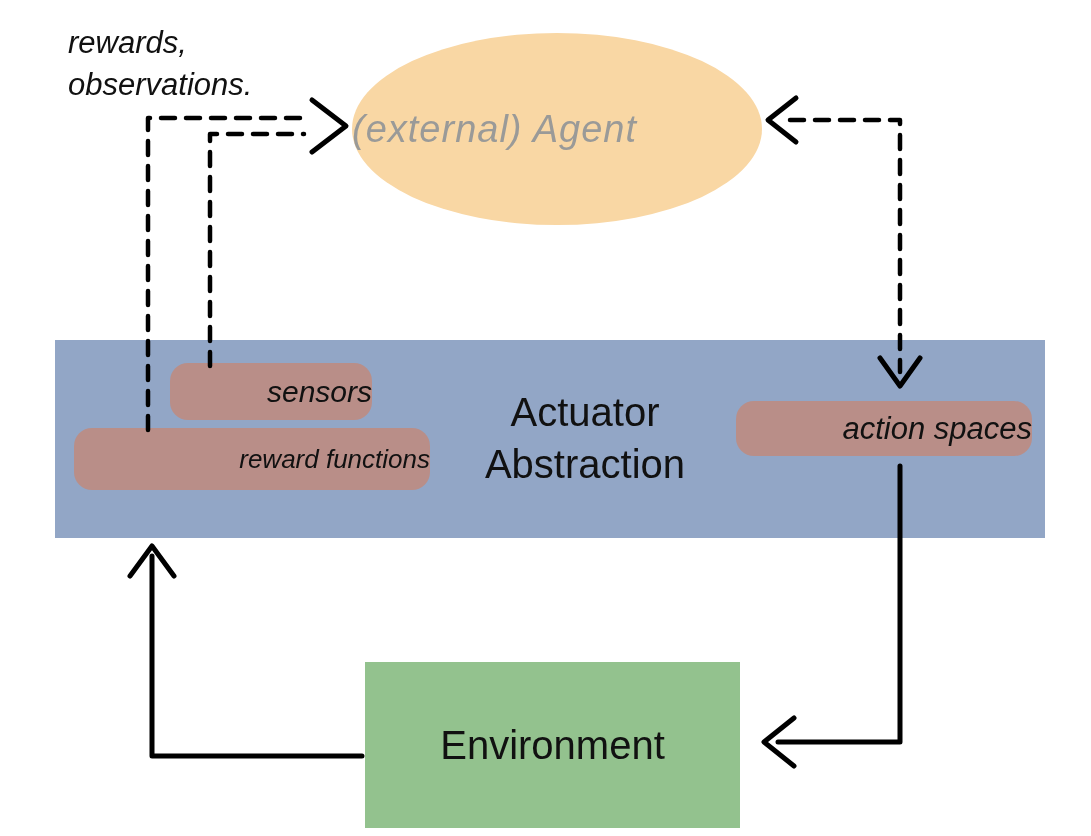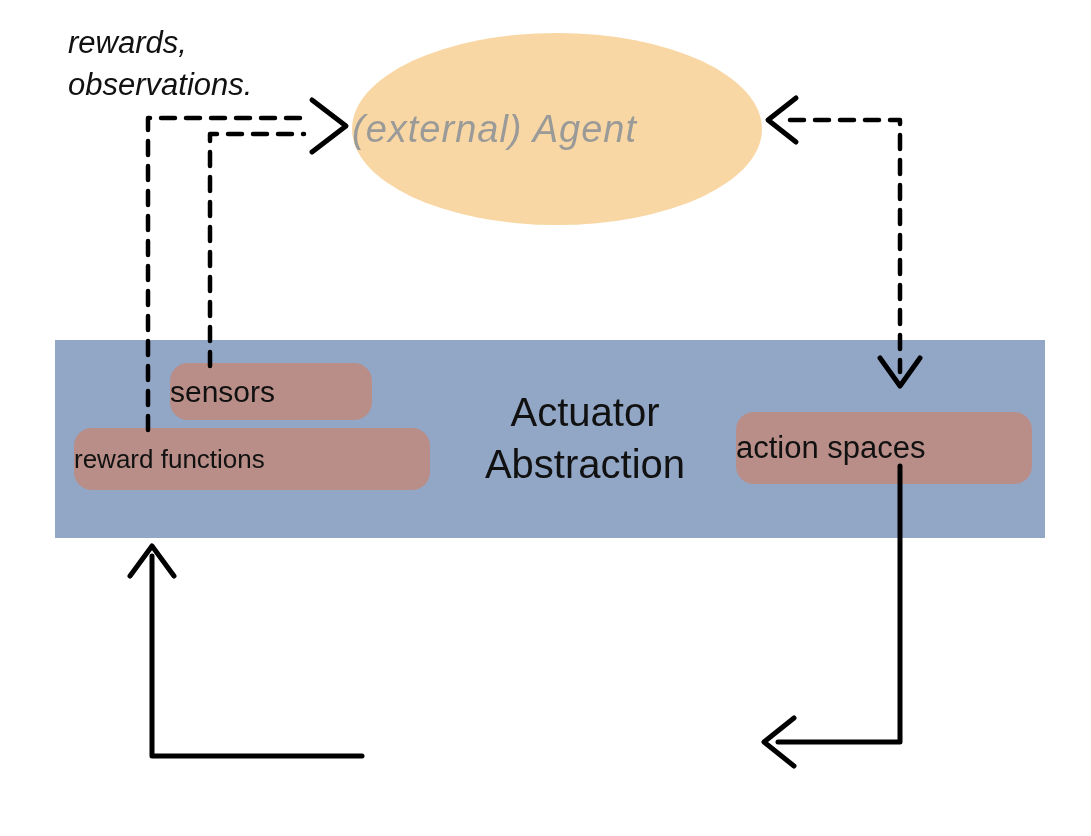--- a/index.html
+++ b/index.html
@@ -38,21 +38,22 @@
     line-height: 1.3;
     white-space: pre-line;
     color: var(--text, #111111);
   }
 
   .badge {
     background: var(--badge-fill, #b98e88);
     border-radius: 18px;
     display: flex;
     align-items: center;
-    justify-content: flex-start;
+    justify-content: flex-end;
+    font-style: italic;
     color: var(--text, #111111);
   }
 
   .env {
     background: var(--env-fill, #93c28e);
     display: flex;
     align-items: center;
     justify-content: center;
     font-size: 40px;
     color: var(--text, #111111);
@@ -99,24 +100,27 @@
 Abstraction</div>
 
   <div class="abs badge" style="left:170px; top:363px; width:202px; height:57px; font-size:30px;">
     <span>sensors</span>
   </div>
 
   <div class="abs badge" style="left:74px; top:428px; width:356px; height:62px; font-size:26px;">
     <span>reward functions</span>
   </div>
 
-  <div class="abs badge" style="left:736px; top:412px; width:296px; height:72px; font-size:31px;">
+  <div class="abs badge" style="left:736px; top:401px; width:296px; height:55px; font-size:31px;">
     <span>action spaces</span>
   </div>
 
+  <div class="abs env" style="left:365px; top:662px; width:375px; height:166px;">
+    <span>Environment</span>
+  </div>
 
 
 
   <svg class="arrows" viewBox="0 0 1091 836" width="1091" height="836" aria-hidden="true">
 
     <path class="dashed" d="M 148 430 L 148 118 L 308 118"></path>
 
     <path class="dashed" d="M 210 366 L 210 134 L 304 134"></path>
 
     <polyline class="head" points="312,100 346,126 312,152"></polyline>

